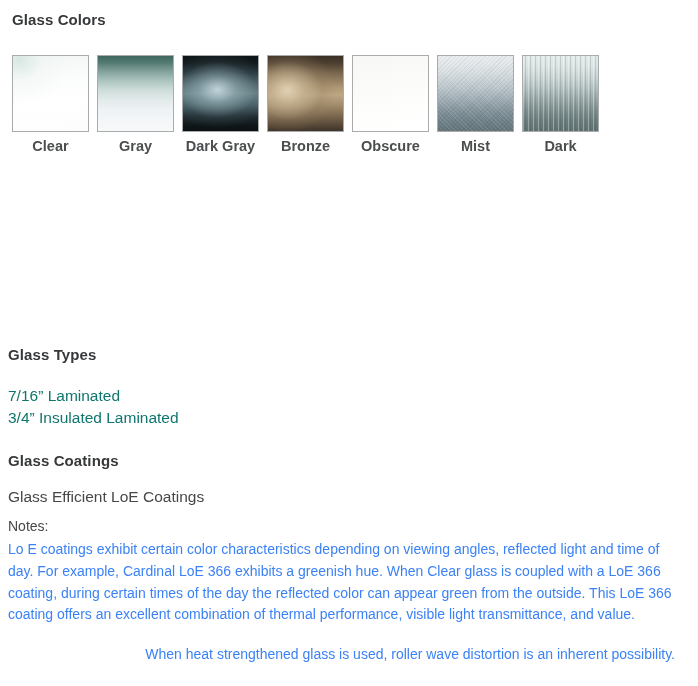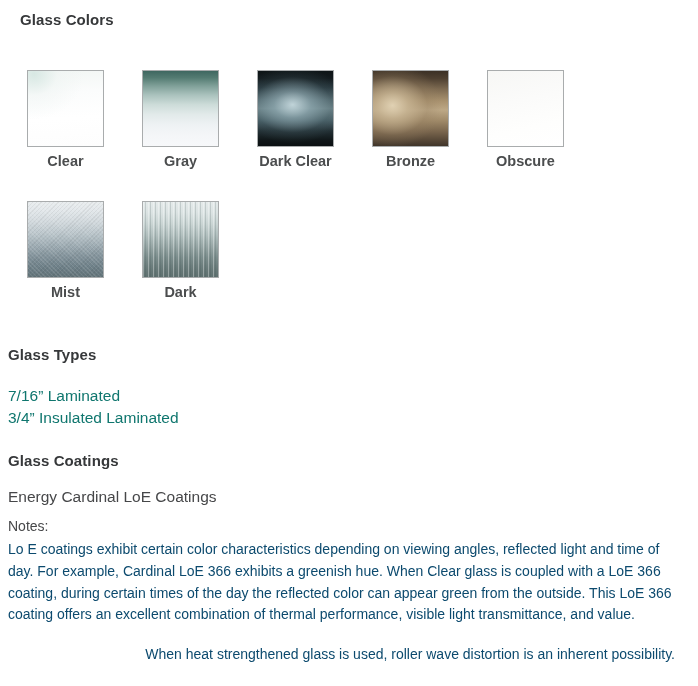--- a/index.html
+++ b/index.html
@@ -22,34 +22,34 @@
   h2.section-title {
     font-size: 15px;
     font-weight: bold;
     color: #36383a;
     margin: 0;
     padding: 0;
     letter-spacing: 0.1px;
   }
 
   
-  #glass-colors-title { position: absolute; left: 20px; top: 11px; }
+  #glass-colors-title { position: absolute; left: 12px; top: 11px; }
 
   .swatch-grid {
     position: absolute;
     left: 8px;
     top: 55px;
     width: 680px;
     display: flex;
     flex-wrap: wrap;
     align-content: flex-start;
   }
   .swatch-cell {
     width: 85px;
-    margin: 15px;
+    margin: 0;
     padding: 0;
     display: flex;
     flex-direction: column;
     align-items: center;
   }
   .swatch-chip {
     width: 77px;
     height: 77px;
     border: 1px solid #a9acad;
     position: relative;
@@ -202,21 +202,21 @@
     font-size: 14px;
     color: #464749;
   }
   .notes-body {
     position: absolute;
     left: 8px;
     top: 539px;
     width: 667px;
     font-size: 14px;
     line-height: 1.56;
-    color: #0c4a6e;
+    color: #3b82f6;
   }
   .notes-body p { margin: 0; }
   .notes-body p + p { margin-top: 18px; text-align: right; }
 </style>
 </head>
 <body>
 
 <div class="page">
 
   <h2 class="section-title" id="glass-colors-title">Glass Colors</h2>
@@ -228,21 +228,21 @@
       <div class="swatch-label">Clear</div>
     </div>
 
     <div class="swatch-cell">
       <div class="swatch-chip sw-gray"></div>
       <div class="swatch-label">Gray</div>
     </div>
 
     <div class="swatch-cell">
       <div class="swatch-chip sw-darkgray"></div>
-      <div class="swatch-label">Dark Clear</div>
+      <div class="swatch-label">Dark Gray</div>
     </div>
 
     <div class="swatch-cell">
       <div class="swatch-chip sw-bronze"></div>
       <div class="swatch-label">Bronze</div>
     </div>
 
 
     <div class="swatch-cell">
       <div class="swatch-chip sw-obscure"></div>
@@ -267,21 +267,21 @@
 
   <h2 class="section-title" id="glass-types-title">Glass Types</h2>
 
   <div class="types-list">
     <div>7/16” Laminated</div>
     <div>3/4” Insulated Laminated</div>
   </div>
 
   <h2 class="section-title" id="glass-coatings-title">Glass Coatings</h2>
 
-  <div class="coatings-sub">Energy Cardinal LoE Coatings</div>
+  <div class="coatings-sub">Glass Efficient LoE Coatings</div>
 
   <div class="notes-label">Notes:</div>
 
   <div class="notes-body">
     <p>Lo E coatings exhibit certain color characteristics depending on viewing angles, reflected light and time of day. For example, Cardinal LoE 366 exhibits a greenish hue. When Clear glass is coupled with a LoE 366 coating, during certain times of the day the reflected color can appear green from the outside. This LoE 366 coating offers an excellent combination of thermal performance, visible light transmittance, and value.</p>
     <p>When heat strengthened glass is used, roller wave distortion is an inherent possibility.</p>
   </div>
 
 </div>
 

